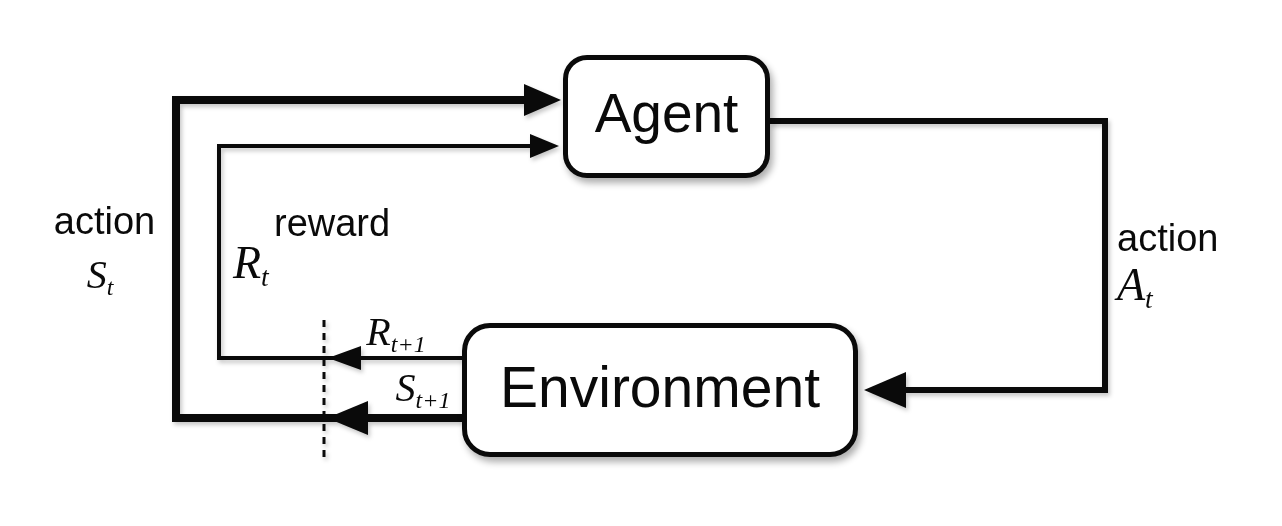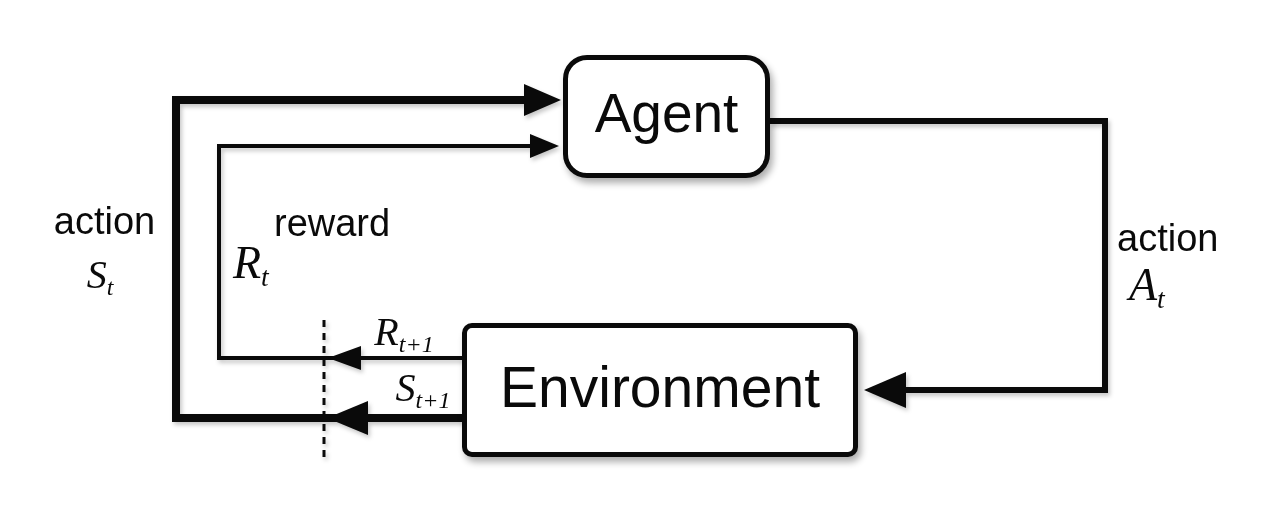--- a/index.html
+++ b/index.html
@@ -40,21 +40,21 @@
     width: 207px;
     height: 123px;
     border-radius: 24px;
     font-size: 55px;
   }
   .node--environment {
     left: 462px;
     top: 323px;
     width: 396px;
     height: 134px;
-    border-radius: 10px;
+    border-radius: 28px;
     font-size: 57px;
   }
   .node-label {
     line-height: 1;
     padding-bottom: 6px;
     letter-spacing: 0px;
   }
   .word-label {
     position: absolute;
     font-size: 38px;
@@ -72,22 +72,22 @@
     white-space: nowrap;
   }
   .math sub {
     font-size: 60%;
     font-style: italic;
     line-height: 0;
     vertical-align: -0.28em;
   }
   .math--state  { left: 50px;  top: 255px; width: 100px; text-align: center; font-size: 40px; }
   .math--reward { left: 233px; top: 240px; font-size: 46px; font-family: Liberation Serif, serif; }
-  .math--action { left: 1117px; top: 262px; font-size: 46px; margin-left: 12px; }
-  .math--next-reward { left: 348px; top: 312px; width: 112px; text-align: center; font-size: 40px; }
+  .math--action { left: 1117px; top: 262px; font-size: 46px; }
+  .math--next-reward { left: 340px; top: 312px; width: 112px; text-align: center; font-size: 40px; }
   .math--next-state  { left: 367px; top: 368px; width: 112px; text-align: center; font-size: 40px; }
 </style>
 </head>
 <body>
 
 <div class="canvas">
 
   <svg class="connectors" viewBox="0 0 1282 526" xmlns="http://www.w3.org/2000/svg">
 
     <path d="M462 418 H176 V100 H545" fill="none" stroke="#0a0a0a" stroke-width="8"></path>

